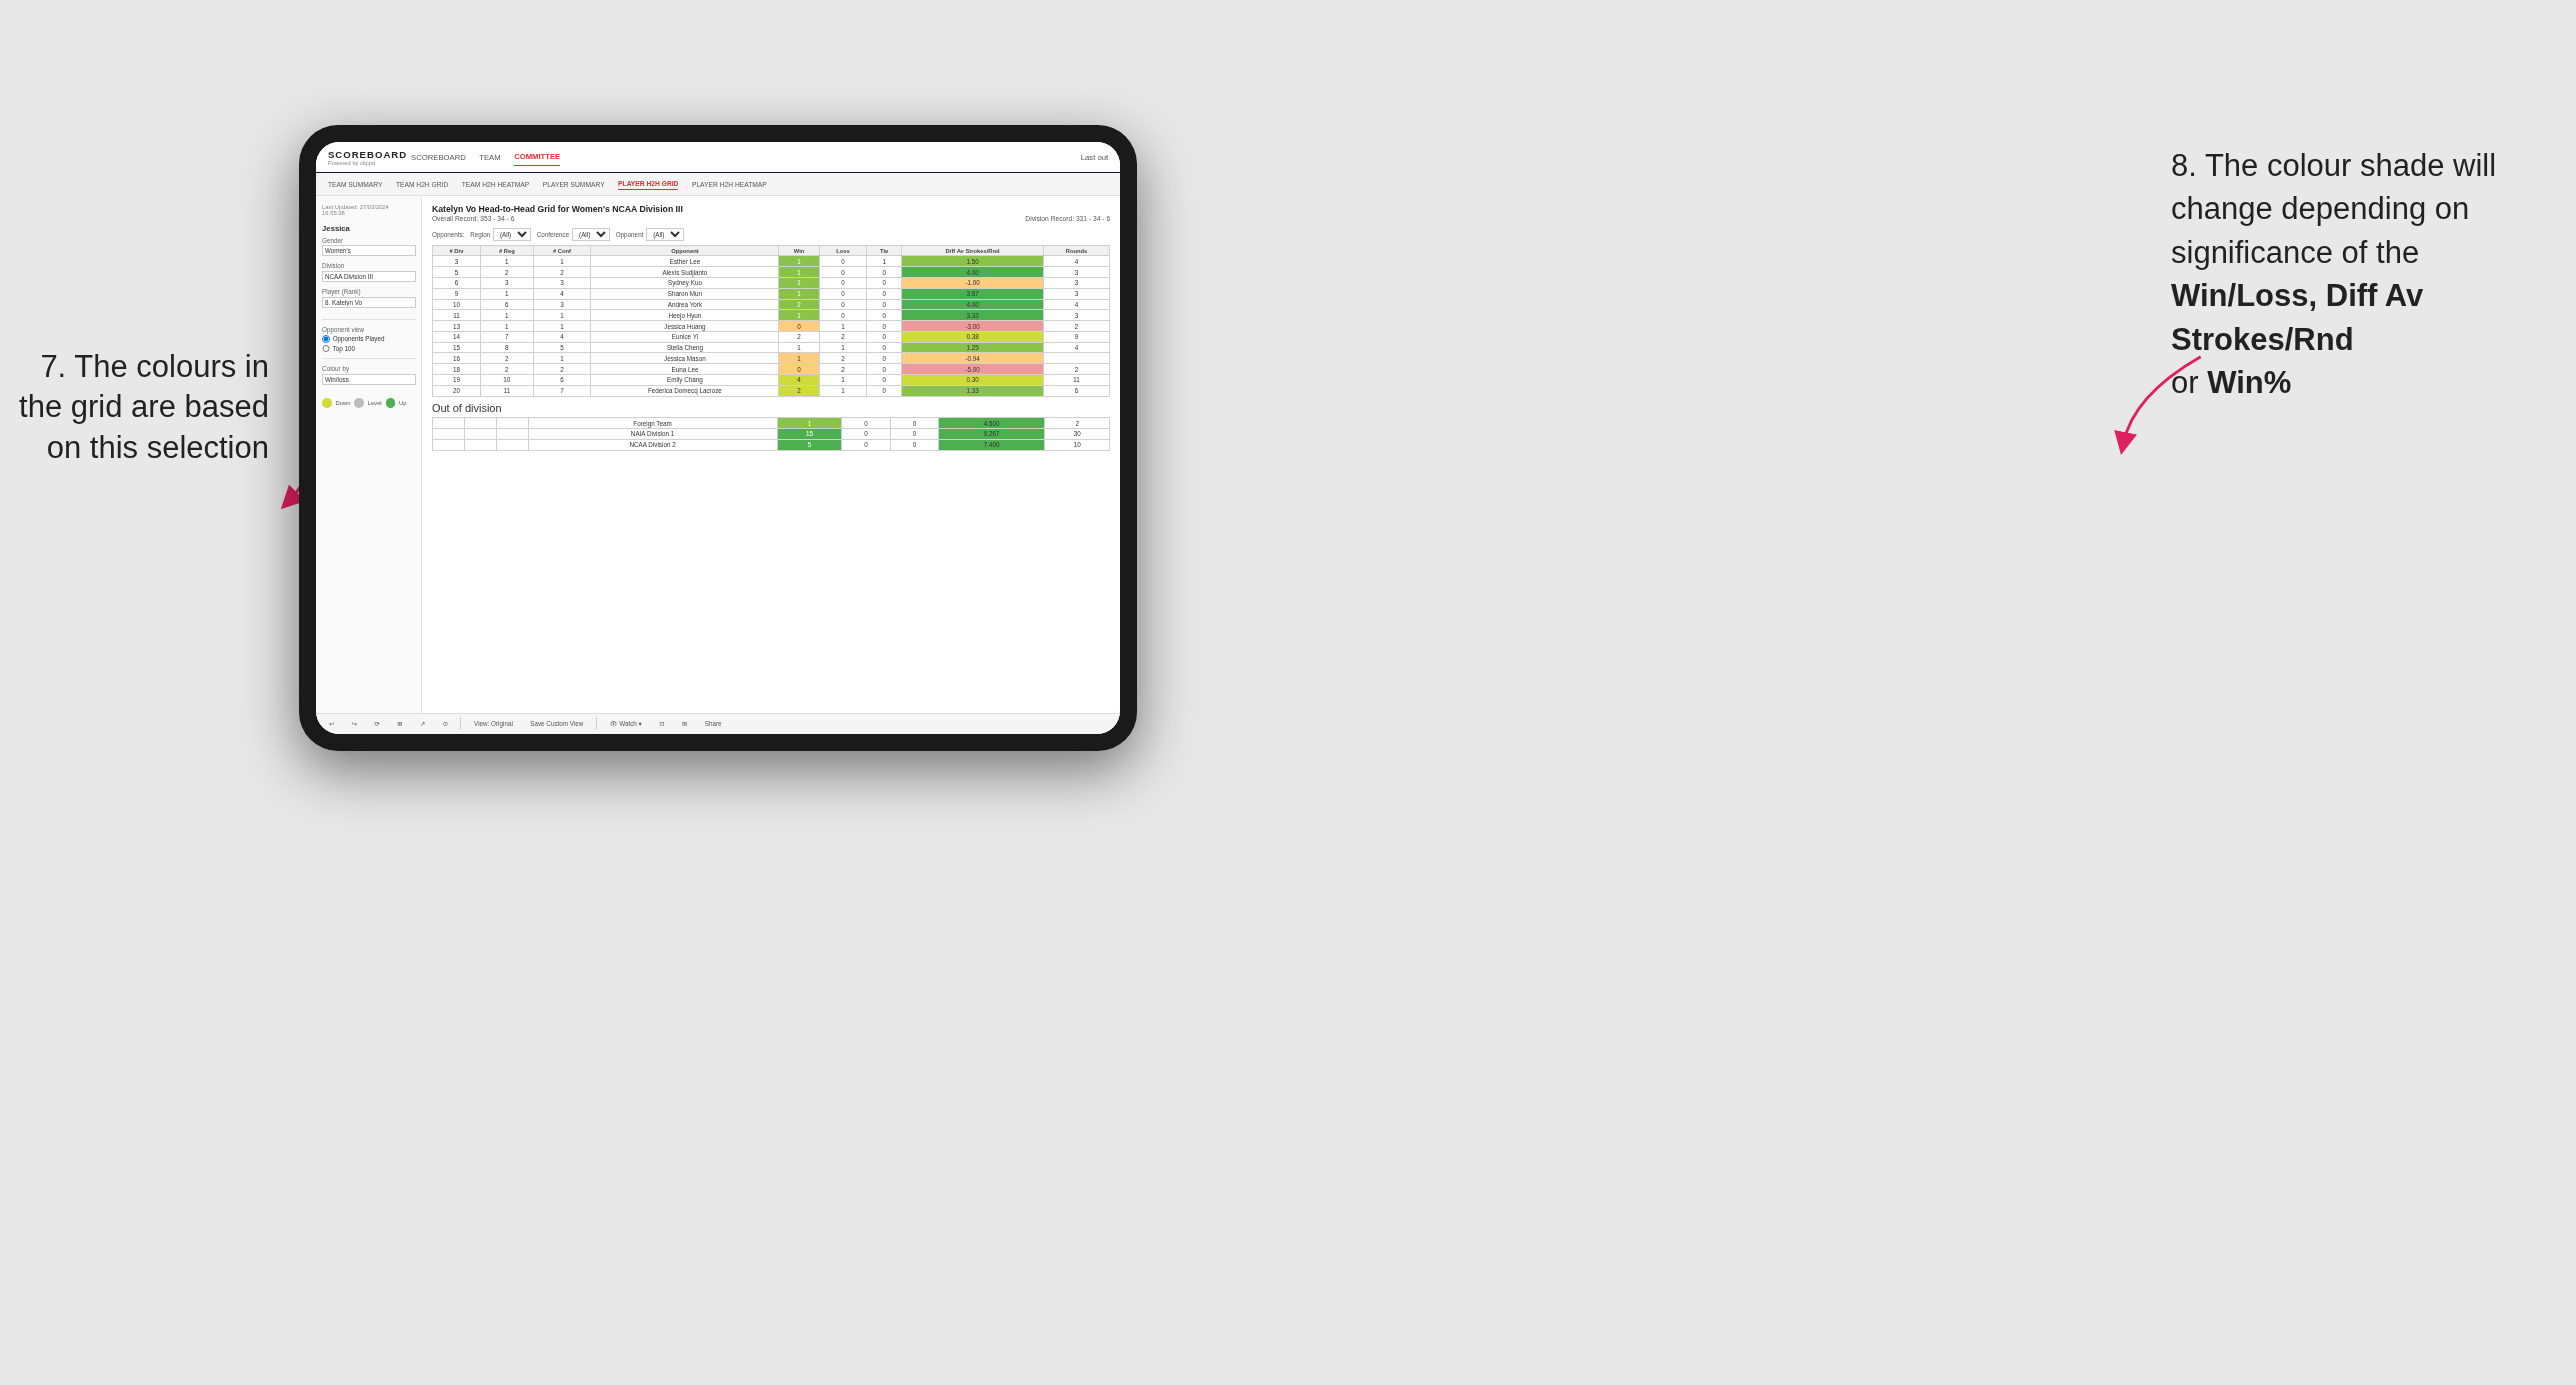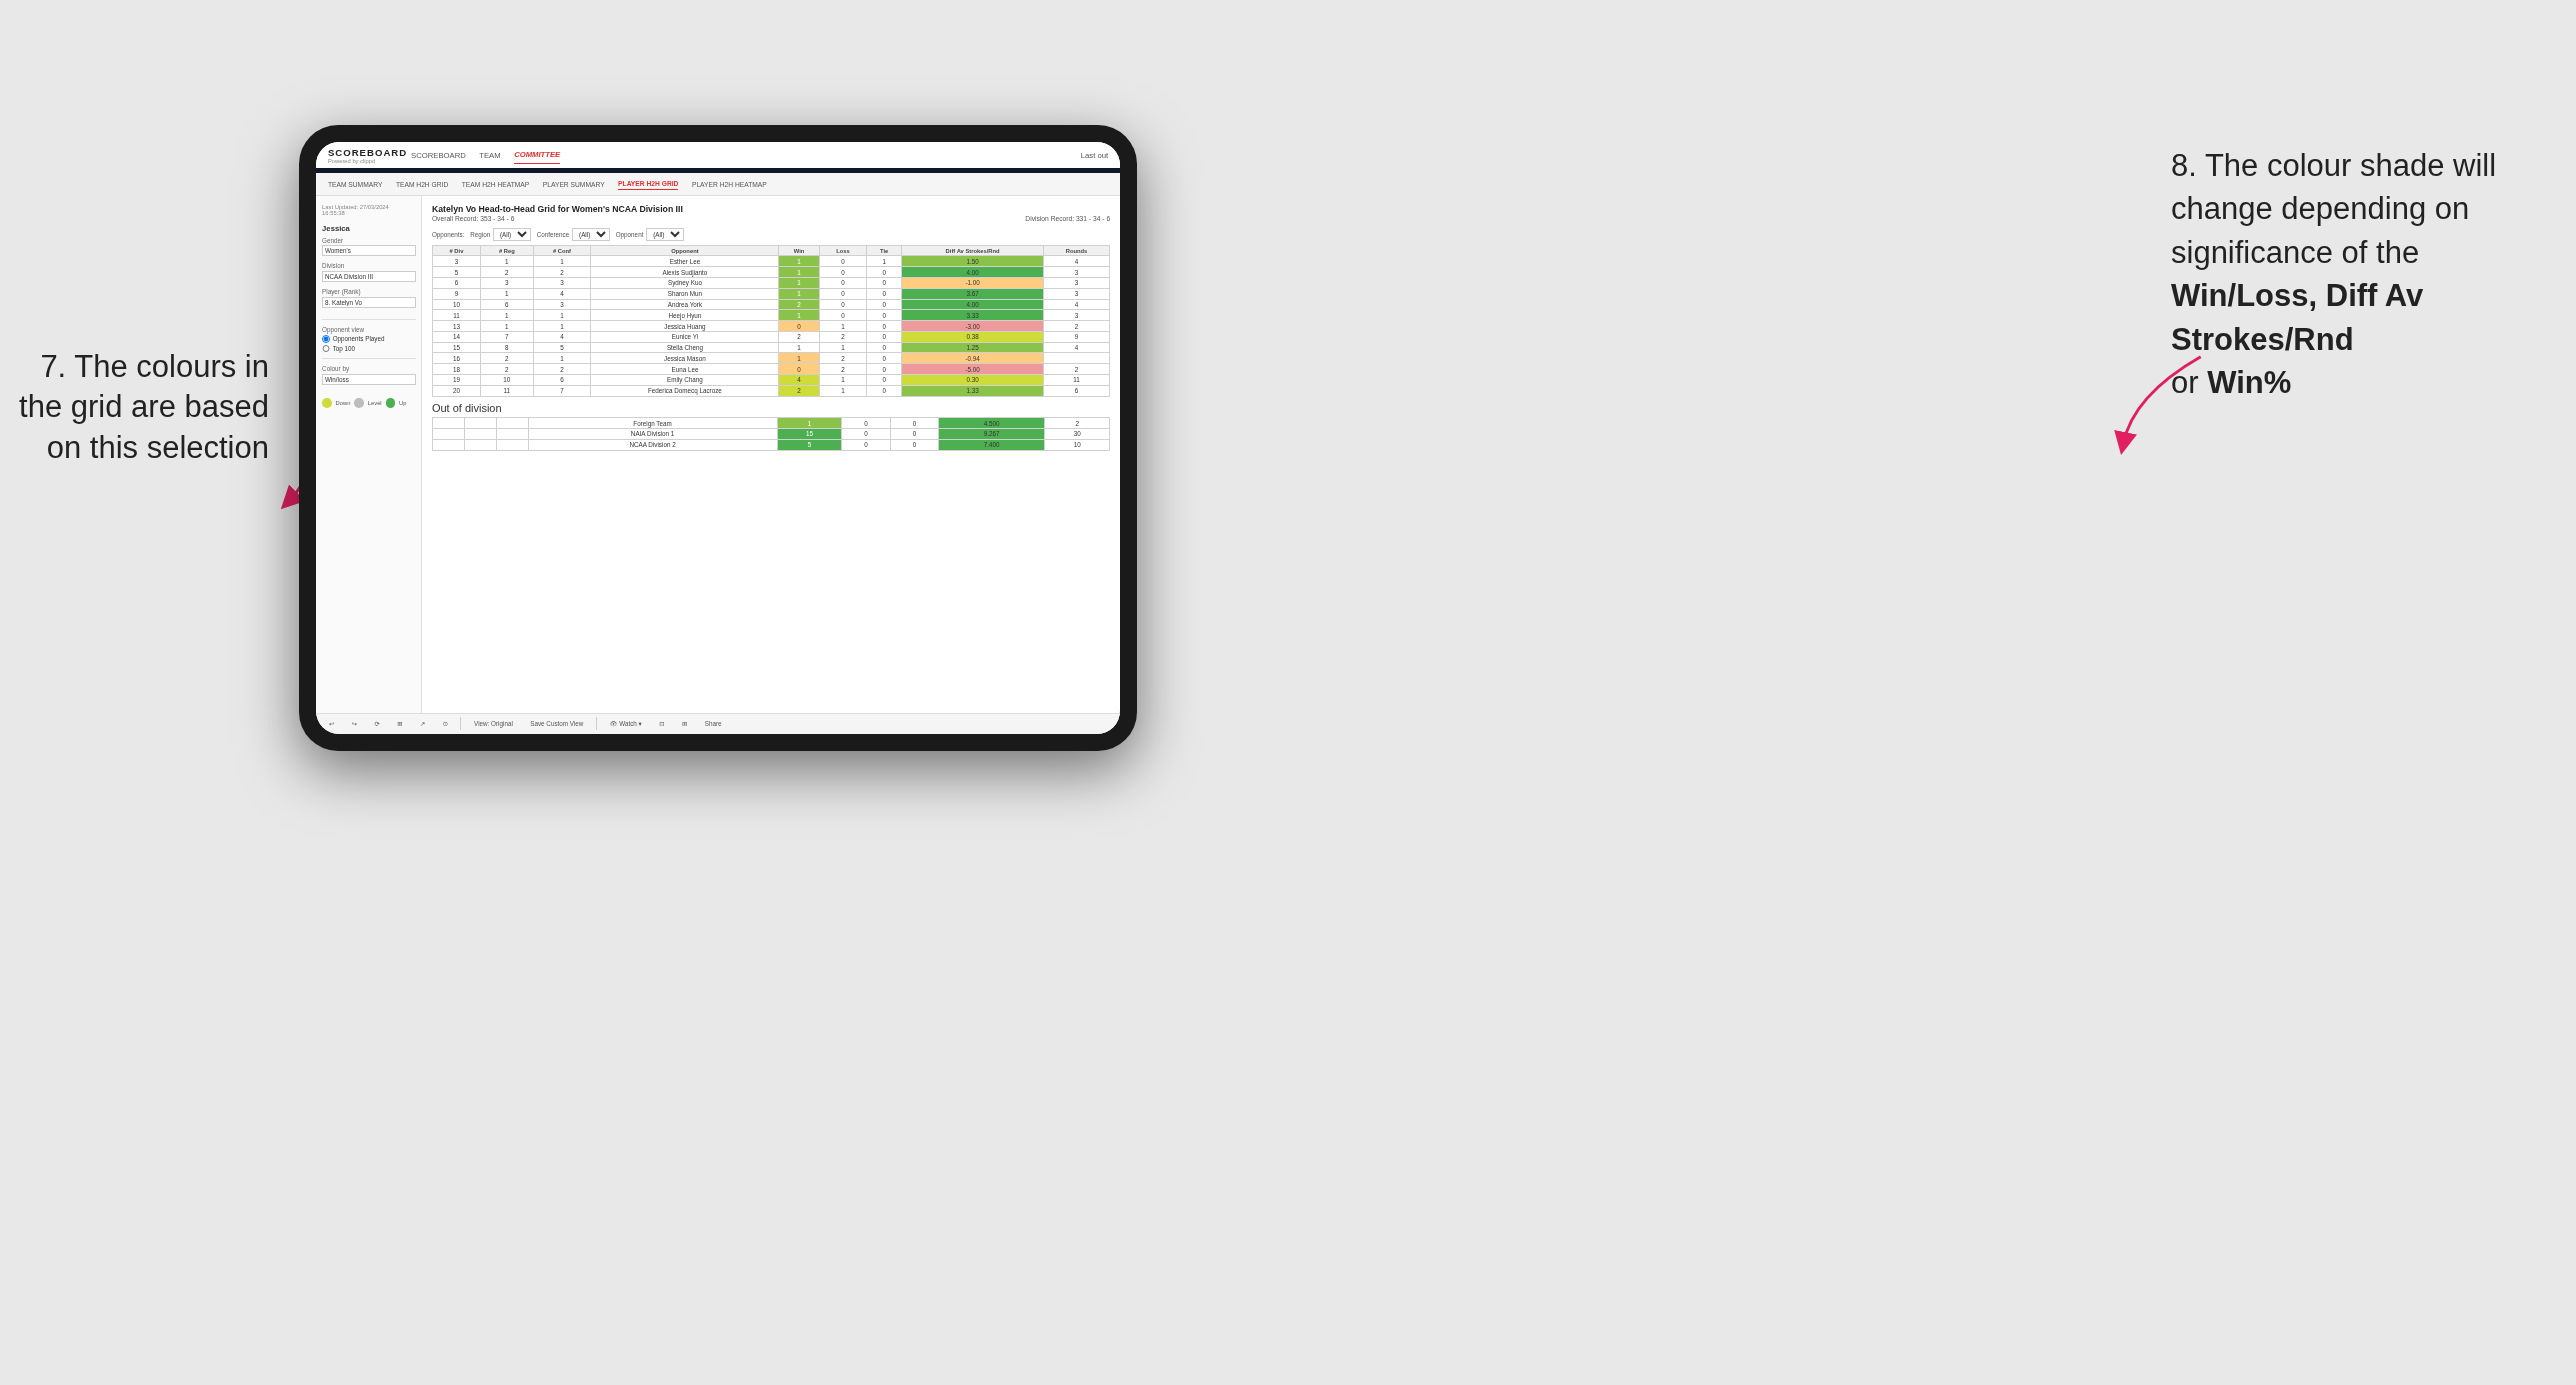--- a/index.html
+++ b/index.html
@@ -30,21 +30,21 @@
       background: #fff;
       border-radius: 23px;
       overflow: hidden;
       display: flex;
       flex-direction: column;
     }
 
     
     .nav-bar {
       background: #fff;
-      border-bottom: 5px solid #0f172a;
+      border-bottom: 1px solid #0f172a;
       display: flex;
       align-items: center;
       padding: 0 11.6px;
       height: 31px;
       flex-shrink: 0;
     }
     .logo {
       font-weight: 900;
       font-size: 9.6px;
       color: #222;
@@ -60,21 +60,20 @@
       font-size: 7.7px;
       color: #555;
       margin-right: 13.5px;
       cursor: pointer;
       padding: 3.9px 0;
     }
     .nav-item.active {
       color: #e03030;
       border-bottom: 1.9px solid #e03030;
       font-weight: 600;
-      font-style: italic;
     }
     .nav-right {
       margin-left: auto;
       font-size: 7.7px;
       color: #555;
     }
 
     
     .sub-nav {
       background: #f5f5f5;

